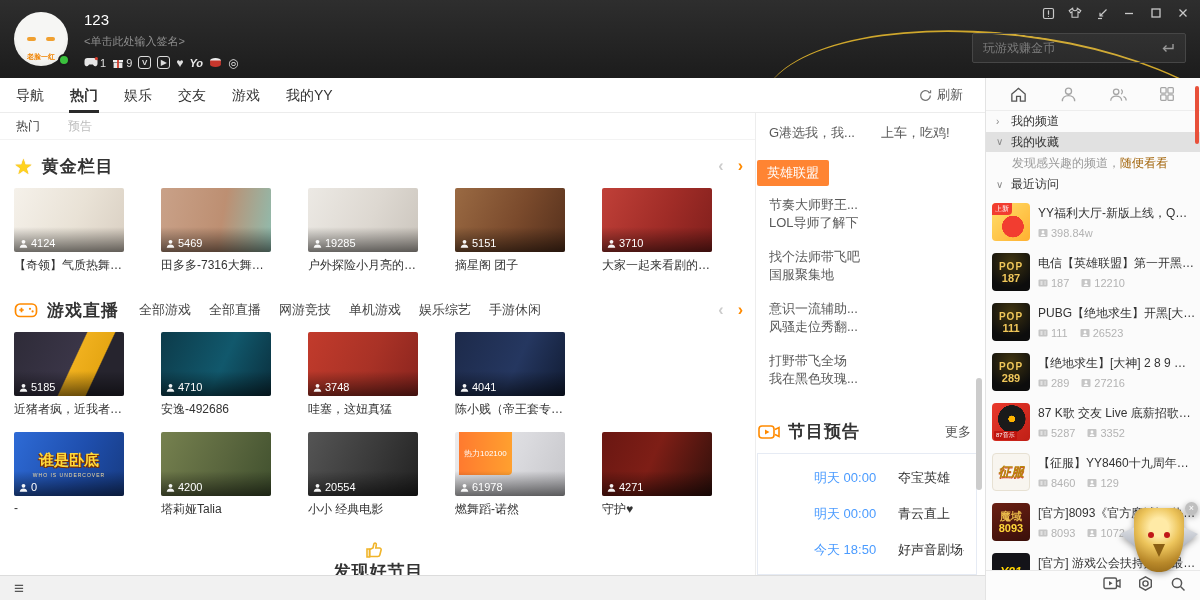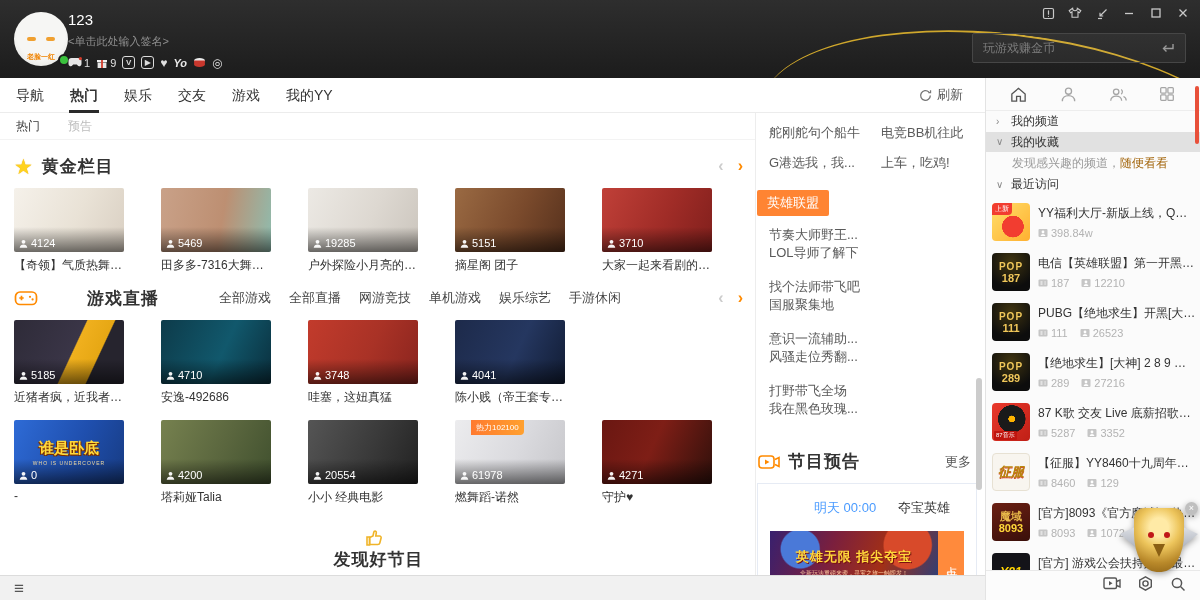--- a/index.html
+++ b/index.html
@@ -10,21 +10,21 @@
   
   .titlebar{position:relative;height:78px;background:linear-gradient(180deg,#2e2e2e,#1c1c1c);overflow:hidden;}
   .gold-curve{position:absolute;right:-60px;top:34px;width:500px;height:200px;border-radius:50%;
     border-top:2px solid rgba(216,174,44,.95);transform:rotate(7deg);}
   .avatar{position:absolute;left:14px;top:12px;width:54px;height:54px;border-radius:50%;
     background:radial-gradient(circle at 50% 42%,#f6f6f4 58%,#dcdcd8);}
   .avatar::before{content:"";position:absolute;top:25px;left:13px;width:9px;height:4px;border-radius:2px;
     background:#f0a030;box-shadow:19px 0 #f0a030;}
   .avatar-cap{position:absolute;bottom:4px;left:0;right:0;text-align:center;font-size:7px;color:#f08300;font-weight:700;}
   .status-dot{position:absolute;right:-2px;bottom:0;width:12px;height:12px;border-radius:50%;background:#3ac13d;border:2px solid #1c1c1c;}
-  .user-meta{position:absolute;left:68px;top:11px;}
+  .user-meta{position:absolute;left:84px;top:11px;}
   .username{font-size:15px;color:#fff;}
   .signature{font-size:11px;color:#8f8f8f;margin-top:6px;}
   .badges{display:flex;align-items:center;gap:6px;margin-top:7px;color:#e0e0e0;font-size:11px;}
   .badge{display:flex;align-items:center;gap:2px;}
   .sq{width:13px;height:13px;border:1px solid #dcdcdc;border-radius:3px;font-size:8px;font-weight:700;
     display:flex;align-items:center;justify-content:center;color:#dcdcdc;}
   .yo{font-style:italic;font-weight:800;font-size:11px;color:#e8e8e8;}
   .glyph{font-size:12px;color:#e0e0e0;line-height:1;}
   .win-controls{position:absolute;top:6px;right:10px;display:flex;gap:13px;}
   .wbtn{width:14px;height:14px;display:flex;align-items:center;justify-content:center;}
@@ -42,39 +42,39 @@
   .nav-tab[data-active]::after{content:"";position:absolute;left:50%;transform:translateX(-50%);bottom:0;width:30px;height:3px;background:#2a2a2a;}
   .refresh{margin-left:auto;display:flex;align-items:center;gap:5px;padding-right:22px;font-size:13px;color:#555;}
   .body{flex:1;display:flex;min-height:0;}
   .leftpane{width:755px;display:flex;flex-direction:column;}
   .subnav{height:27px;display:flex;align-items:center;gap:28px;padding-left:16px;border-bottom:1px solid #f3f3f3;}
   .subtab{font-size:12px;color:#bdbdbd;}
   .subtab[data-active]{color:#3a3a3a;}
   .scrollarea{flex:1;padding-left:14px;overflow:hidden;}
 
   .sec-head{display:flex;align-items:center;margin-top:10px;height:32px;padding-right:12px;}
-  .sec-head.game{margin-top:10px;gap:40px;}
+  .sec-head.game{margin-top:22px;}
   .sec-head.discover{margin-top:24px;flex-direction:column;}
   .sec-ico{margin-right:9px;display:flex;align-items:center;}
   .star{color:#ffd21e;font-size:21px;line-height:1;text-shadow:0 0 1px #e0a414;}
   .sec-title{font-size:17px;color:#333;font-weight:700;letter-spacing:1px;}
   .pager{margin-left:auto;display:flex;gap:14px;align-items:center;font-size:16px;font-weight:700;}
   .pg-l{color:#ccc;}.pg-r{color:#ff8a00;}
   .game-tabs{display:flex;gap:18px;margin-left:20px;}
   .gtab{font-size:13px;color:#454545;}
 
   .cards{display:grid;grid-template-columns:repeat(5,110px);column-gap:37px;margin-top:6px;}
   .cards.row2{margin-top:16px;}
   .thumb{position:relative;width:110px;height:64px;border-radius:2px;overflow:hidden;background:#ddd;}
   .viewers{position:absolute;left:0;right:0;bottom:0;display:flex;align-items:center;gap:3px;
     padding:10px 5px 3px;background:linear-gradient(180deg,rgba(0,0,0,0),rgba(0,0,0,.55));color:#fff;font-size:11px;}
   .p-ico{width:9px;height:9px;fill:#fff;opacity:.95;}
   .card-title{margin-top:5px;font-size:12px;color:#333;white-space:nowrap;overflow:hidden;text-overflow:ellipsis;height:15px;}
-  .corner-badge{position:absolute;top:0;left:16px;background:linear-gradient(90deg,#ff7a2f,#ffa02f);color:#fff;
-    font-size:8px;padding:2px 5px;border-radius:0 0 4px 0;}
+  .corner-badge{position:absolute;top:0;left:4px;background:linear-gradient(90deg,#ff7a2f,#ffa02f);color:#fff;
+    font-size:8px;padding:16px 5px;border-radius:0 0 4px 0;}
   .center-label{position:absolute;inset:0;display:flex;flex-direction:column;align-items:center;justify-content:center;gap:2px;}
   .cl-main{font-size:15px;font-weight:800;color:#ffd83a;text-shadow:1px 1px 0 #7a2d00,-1px 1px 0 #7a2d00;}
   .cl-sub{font-size:5px;color:#ffe9b0;letter-spacing:1px;}
 
   
   .midcol{flex:1;border-left:1px solid #ededed;position:relative;padding-top:5px;background:#fff;overflow:hidden;}
   .linkrow{display:flex;padding:6px 8px 6px 13px;font-size:13px;color:#5a5a5a;}
   .linkrow .l{width:100px;margin-right:12px;}
   .lk{white-space:nowrap;overflow:hidden;}
   .lol-badge{display:inline-block;margin:12px 0 2px 1px;background:#ff8432;color:#fff;font-size:13px;padding:4px 10px;border-radius:2px;}
@@ -526,24 +526,20 @@
                 <span class="pg-r">›</span>
               </span>
             </div>
 
           </div>
         </div>
 
         <div class="midcol">
           <div class="linkrows top">
 
-              <div class="linkrow">
-                <span class="lk l">舵刚舵句个船牛</span>
-                <span class="lk">电竞BB机往此</span>
-              </div>
 
               <div class="linkrow">
                 <span class="lk l">G港选我，我...</span>
                 <span class="lk">上车，吃鸡!</span>
               </div>
             </div>
 
           <div class="lol-badge">英雄联盟</div>
 
           <div class="linkrows lol">
@@ -582,27 +578,20 @@
           </div>
 
           <div class="pv-box">
             <div>
 
                 <div class="pv-item">
                   <span class="pv-time">明天 00:00</span>
                   <span class="pv-name">夺宝英雄</span>
                 </div>
               </div>
-            <div class="pv-banner">
-              <div class="pv-banner-art">
-                <div class="pv-bn-main">英雄无限 指尖夺宝</div>
-                <div class="pv-bn-sub">全新玩法重磅来袭，寻宝之旅一触即发！</div>
-              </div>
-              <div class="pv-subscribe">点击订阅</div>
-            </div>
             <div>
 
                 <div class="pv-item">
                   <span class="pv-time">明天 00:00</span>
                   <span class="pv-name">青云直上</span>
                 </div>
 
                 <div class="pv-item">
                   <span class="pv-time">今天 18:50</span>
                   <span class="pv-name">好声音剧场--每天24小...</span>

